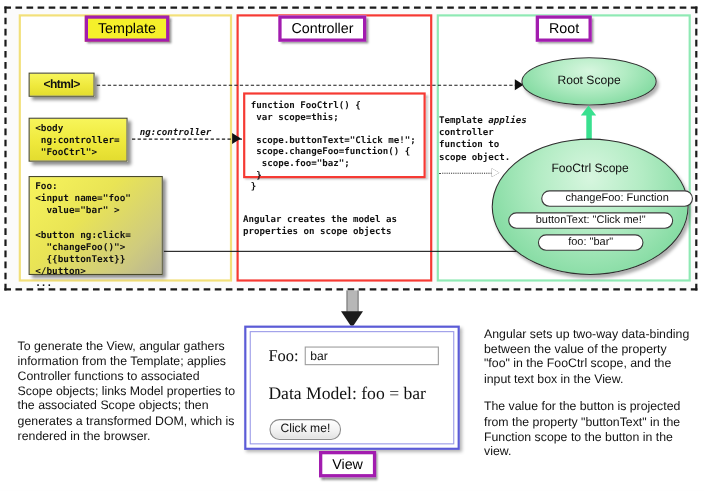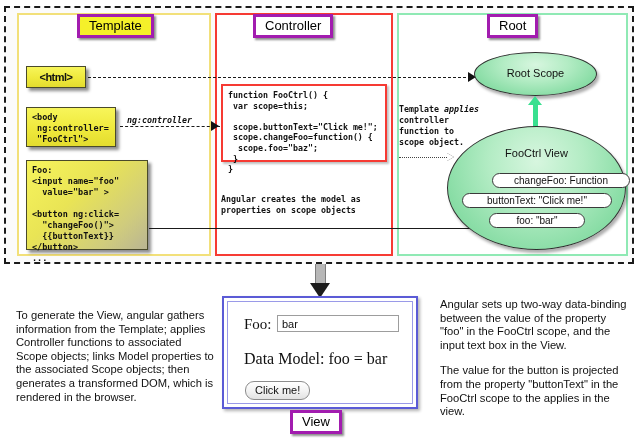--- a/index.html
+++ b/index.html
@@ -229,37 +229,37 @@
   <div class="arrow-hollow" style="left:447px;top:153px;"></div>
 
   <div class="oval oval-root">
     <div class="oval-label">Root Scope</div>
   </div>
 
   <div class="green-arrow-stem" style="left:533px;top:104px;height:24px;"></div>
   <div class="green-arrow-head" style="left:528px;top:96px;"></div>
 
   <div class="oval oval-foo">
-    <div class="oval-label">FooCtrl View</div>
+    <div class="oval-label">FooCtrl Scope</div>
   </div>
   <div class="pill pill-change">changeFoo: Function</div>
   <div class="pill pill-btn">buttonText: "Click me!"</div>
   <div class="pill pill-foo">foo: "bar"</div>
 
   <div class="gray-arrow-stem" style="left:315px;top:264px;height:21px;"></div>
   <div class="gray-arrow-head" style="left:310px;top:283px;"></div>
 
   <div class="view-box">
     <div class="view-inner"></div>
     <div class="view-foo-label view-serif">Foo:</div>
     <div class="view-input">bar</div>
     <div class="view-datamodel view-serif">Data Model: foo = bar</div>
     <div class="view-button">Click me!</div>
   </div>
   <div class="chip chip-view">View</div>
 
   <div class="para para-left">To generate the View, angular gathers information from the Template; applies Controller functions to associated Scope objects; links Model properties to the associated Scope objects; then generates a transformed DOM, which is rendered in the browser.</div>
   <div class="para para-right">
     <p>Angular sets up two-way data-binding between the value of the property "foo" in the FooCtrl scope, and the input text box in the View.</p>
-    <p>The value for the button is projected from the property "buttonText" in the FooCtrl scope to the applies in the view.</p>
+    <p>The value for the button is projected from the property "buttonText" in the Function scope to the button in the view.</p>
   </div>
 
 </div>
 
 </body></html>

